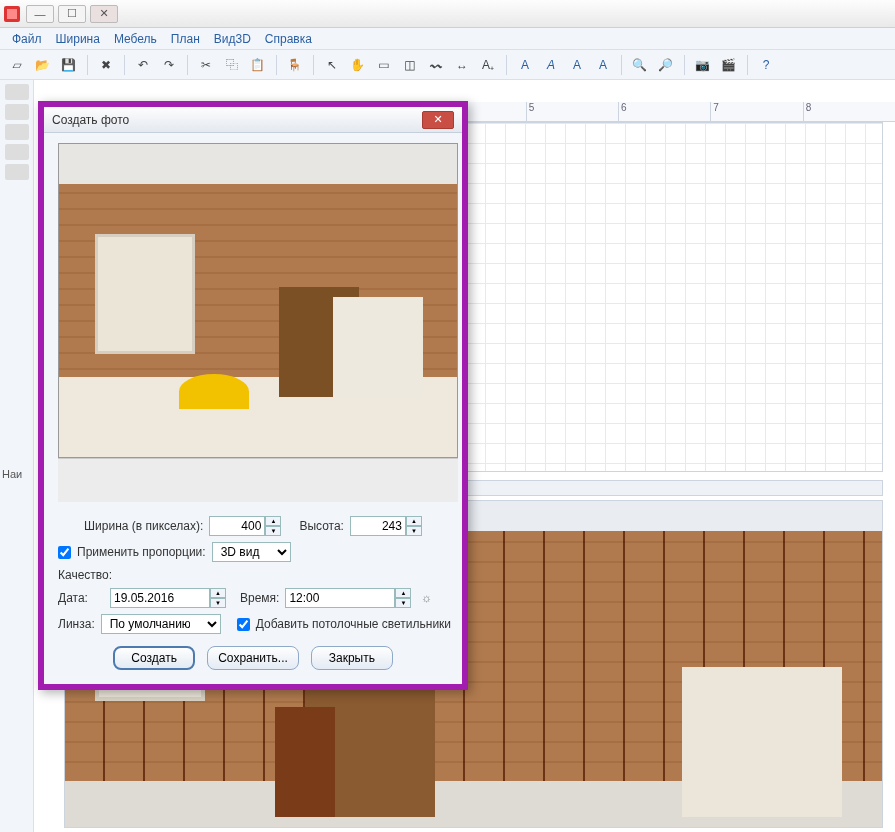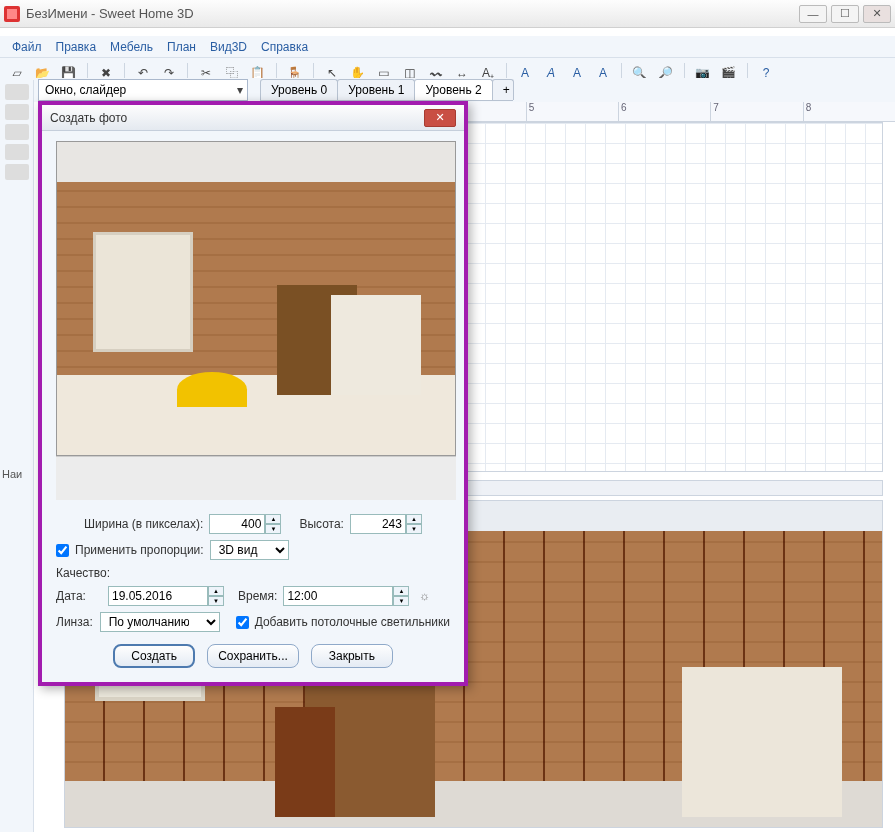--- a/index.html
+++ b/index.html
@@ -8,21 +8,21 @@
 
 .titlebar { height: 28px; background: linear-gradient(#fdfdfd,#e9e9e9); border-bottom: 1px solid #d0d0d0; display: flex; align-items: center; padding: 0 4px; }
 .titlebar .icon { width: 16px; height: 16px; background: #d33; border-radius: 2px; margin-right: 6px; position: relative; }
 .titlebar .icon::before { content:""; position:absolute; top:3px; left:3px; width:10px; height:10px; background:#f88; }
 .title-text { flex:1; color:#555; font-size:13px; }
 .winbtns { display:flex; gap:4px; }
 .winbtn { width:28px; height:18px; border:1px solid #bbb; border-radius:2px; background:#f4f4f4; display:flex; align-items:center; justify-content:center; color:#555; font-size:11px; }
 .winbtn.close { background:#e9e0df; }
 
 
-.menubar { height: 22px; background:#f2f6fb; border-bottom:1px solid #d8e0ea; display:flex; align-items:center; padding:0 6px; gap:2px;margin-top:8px; }
+.menubar { height: 22px; background:#f2f6fb; border-bottom:1px solid #d8e0ea; display:flex; align-items:center; padding:0 6px; gap:2px; }
 .menubar span { padding:2px 6px; color:#2a5ea3; cursor:default; }
 
 
 .toolbar { height: 30px; background:#f2f6fb; border-bottom:1px solid #d8e0ea; display:flex; align-items:center; padding:0 6px; gap:4px; }
 .tbtn { width:22px; height:22px; border:1px solid transparent; border-radius:2px; display:flex; align-items:center; justify-content:center; color:#444; }
 .tsep { width:1px; height:20px; background:#cdd6e1; margin:0 3px; }
 .combo { height:22px; border:1px solid #aab8cc; background:#fff; padding:0 18px 0 6px; position:relative; min-width:210px; display:flex; align-items:center; }
 .combo::after { content:"▾"; position:absolute; right:4px; color:#444; }
 .tabstrip { display:flex; margin-left:12px; border-bottom:1px solid #b7c2d1; }
 .tab { padding:3px 10px; border:1px solid #b7c2d1; border-bottom:none; background:#eef2f8; margin-right:-1px; border-radius:3px 3px 0 0; }
@@ -42,21 +42,21 @@
 .grid { position:absolute; left:30px; right:12px; top:20px; height:350px; background-image:linear-gradient(#e5eaf1 1px,transparent 1px),linear-gradient(90deg,#e5eaf1 1px,transparent 1px); background-size:20px 20px; background-color:#fff; border:1px solid #ccd4df; }
 
 .room { position:absolute; left:80px; top:50px; width:320px; height:200px; border:4px solid #8ca0bd; background:#e6d3b9; }
 .room-label { position:absolute; left:50%; top:60%; transform:translate(-50%,-50%); font-size:13px; color:#444; }
 
 .scroll3d { position:absolute; left:30px; right:12px; top:380px; bottom:4px; background:linear-gradient(#dfe4ea,#f0f2f5); border:1px solid #ccd4df; overflow:hidden; }
 .scene { position:absolute; inset:0; background:linear-gradient(#e9edf2 20%,#dedad4 60%); }
 .wall { position:absolute; left:0; right:0; top:30px; height:250px; background:repeating-linear-gradient(0deg,#b07a4e 0 18px,#a56f43 18px 20px),repeating-linear-gradient(90deg,transparent 0 38px,#9c6a40 38px 40px); background-blend-mode:multiply; }
 
 
-.dialog { position:absolute; left:38px; top:101px; width:430px; border:4px solid #a21caf; background:#f2f6fb; box-shadow:3px 3px 10px rgba(0,0,0,.3); z-index:10; }
+.dialog { position:absolute; left:38px; top:101px; width:430px; border:6px solid #a21caf; background:#f2f6fb; box-shadow:3px 3px 10px rgba(0,0,0,.3); z-index:10; }
 .dlg-title { height:26px; background:linear-gradient(#fdfdfd,#e4e9f0); border-bottom:1px solid #c5cedb; display:flex; align-items:center; padding:0 8px; }
 .dlg-title span { flex:1; color:#333; }
 .dlg-close { width:32px; height:18px; background:#c94f44; border:1px solid #a63c32; border-radius:2px; color:#fff; display:flex; align-items:center; justify-content:center; font-size:11px; }
 .dlg-body { padding:6px 14px 14px; }
 .preview { width:400px; height:315px; background:#333; margin:4px auto 12px; position:relative; overflow:hidden; border:1px solid #999; }
 .preview .pw { position:absolute; inset:0; background:linear-gradient(#e8e6e3 30%,#d2cdc5 70%); }
 .preview .pbrick { position:absolute; top:40px; left:0; right:0; height:200px; background:repeating-linear-gradient(0deg,#b07a4e 0 14px,#a56f43 14px 16px); }
 .preview .pfloor { position:absolute; bottom:0; left:0; right:0; height:80px; background:#efe8dc; }
 .preview-bar { height:44px; background:#ececec; margin:-12px auto 14px; width:400px; border-top:1px solid #ccc; }
 
@@ -81,31 +81,30 @@
 .sun-icon { width:18px; height:18px; display:inline-flex; align-items:center; justify-content:center; color:#888; }
 
 
 .hscroll { position:absolute; left:30px; right:12px; height:16px; background:#eef1f6; border:1px solid #ccd4df; top:360px; }
 </style>
 </head>
 <body>
 
 <div class="titlebar">
   <div class="icon"></div>
-  <div class="title-text">БезИмени - Sweet Home 3D</div>
   <div class="winbtns">
     <div class="winbtn">—</div>
     <div class="winbtn">☐</div>
     <div class="winbtn close">✕</div>
   </div>
 </div>
 
 <div class="menubar">
   <span>Файл</span>
-  <span>Правка</span>
+  <span>Ширина</span>
   <span>Мебель</span>
   <span>План</span>
   <span>Вид3D</span>
   <span>Справка</span>
 </div>
 
 <div class="toolbar">
   <div class="tbtn">▱</div>
   <div class="tbtn">📂</div>
   <div class="tbtn">💾</div>
@@ -147,31 +146,20 @@
   <div class="leftcol">
     <div class="item"></div>
     <div class="item"></div>
     <div class="item"></div>
     <div class="item"></div>
     <div class="item"></div>
   </div>
 
   <div class="plan-area">
 
-    <div style="position:absolute;left:0;right:0;top:-2px;height:24px;display:flex;align-items:center;background:#f2f6fb;padding:0 4px;">
-      <div class="combo">
-        <span>Окно, слайдер</span>
-      </div>
-      <div class="tabstrip">
-        <div class="tab">Уровень 0</div>
-        <div class="tab">Уровень 1</div>
-        <div class="tab sel">Уровень 2</div>
-        <div class="tab addtab">+</div>
-      </div>
-    </div>
 
     <div class="ruler h" style="top:22px">
       <div class="tick">0</div>
       <div class="tick">1</div>
       <div class="tick">2</div>
       <div class="tick">3</div>
       <div class="tick">4</div>
       <div class="tick">5</div>
       <div class="tick">6</div>
       <div class="tick">7</div>

